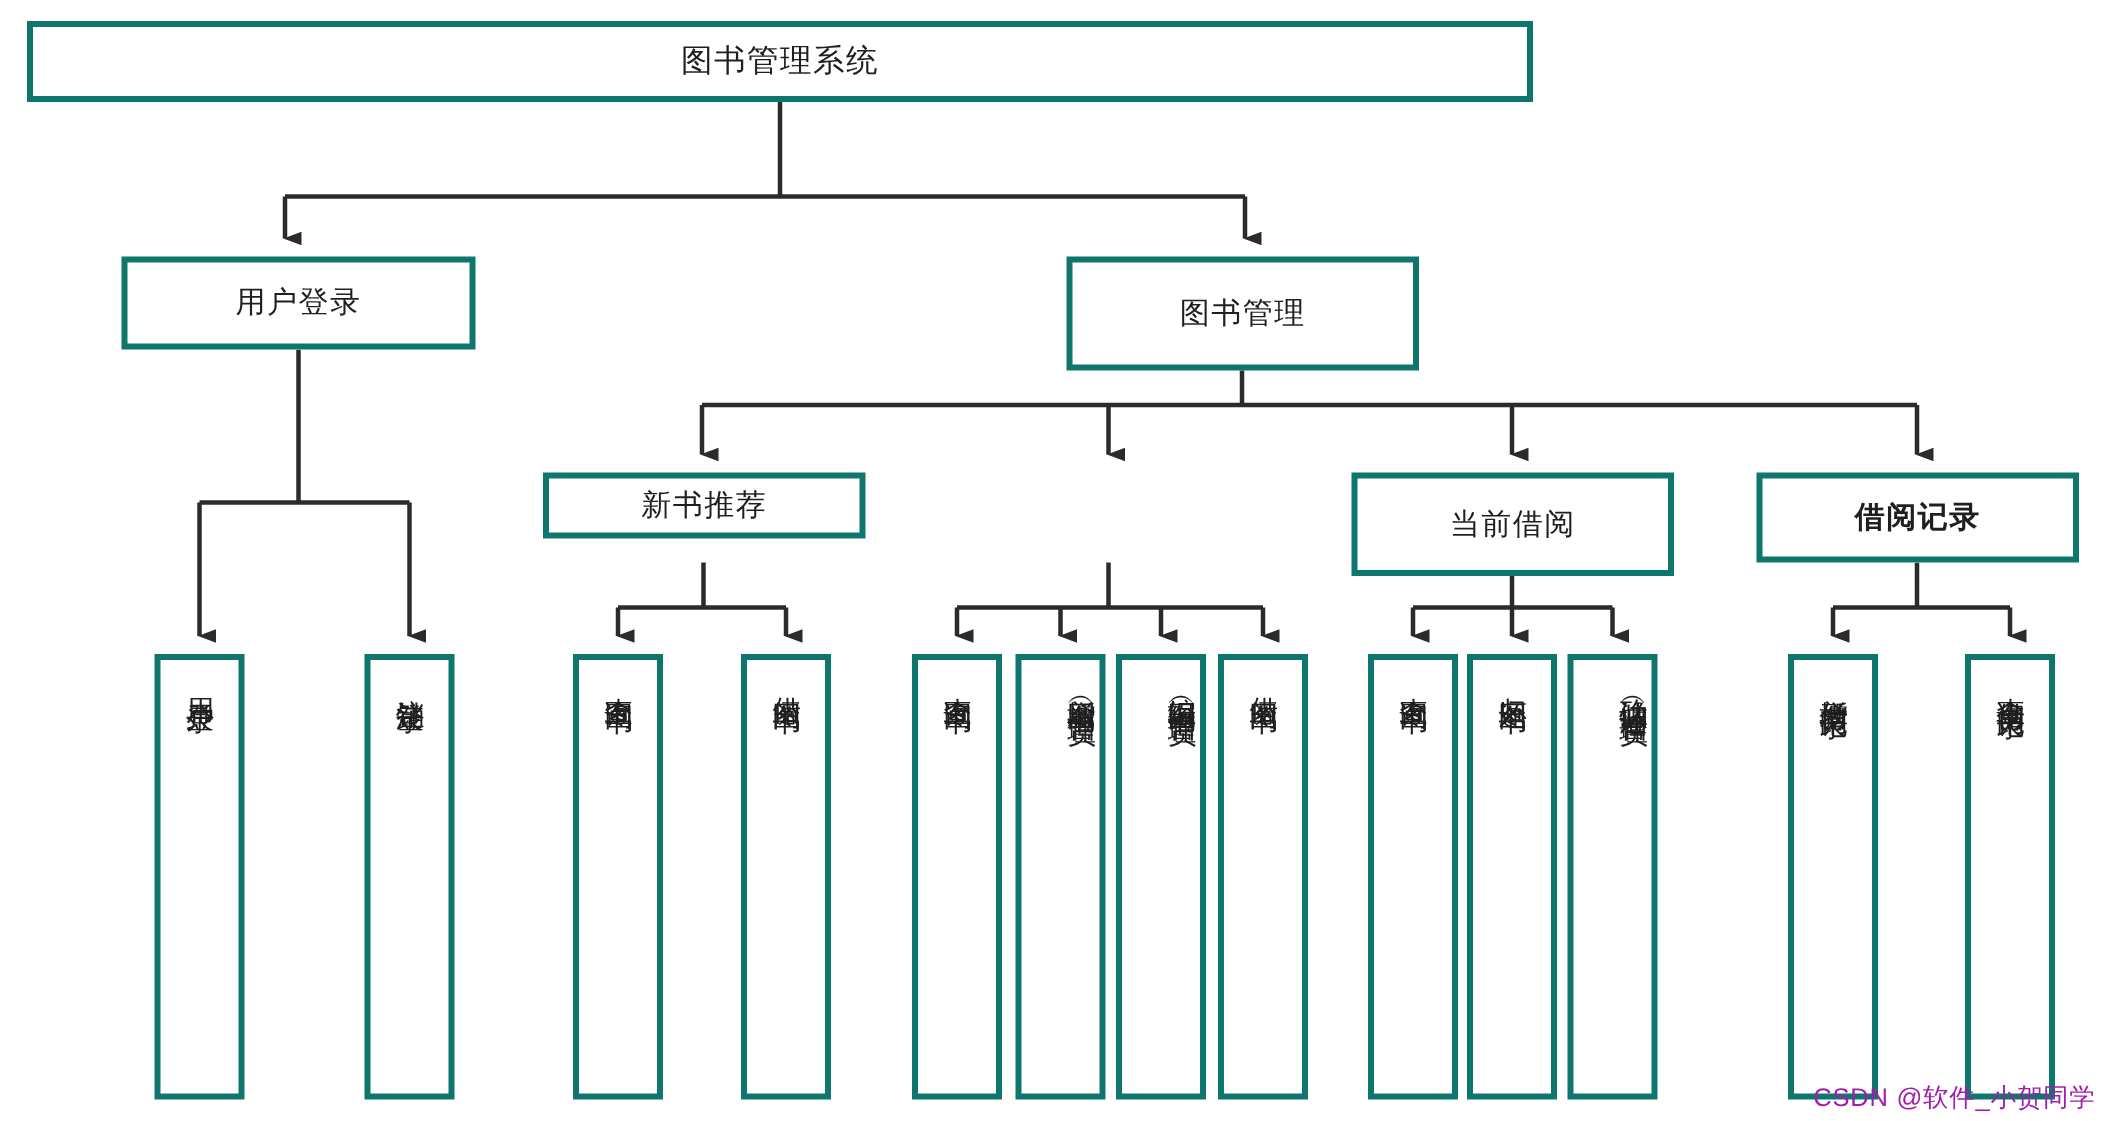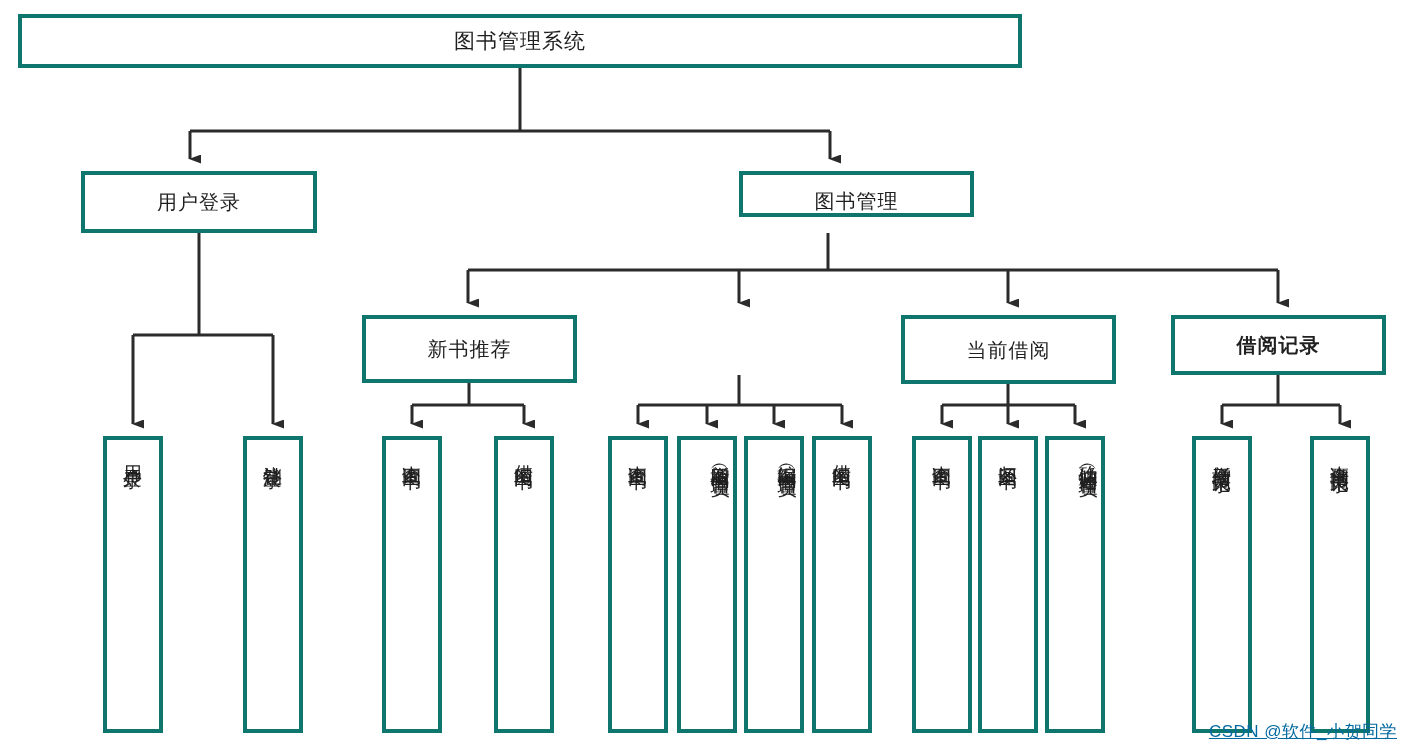--- a/index.html
+++ b/index.html
@@ -31,25 +31,24 @@
     padding:10px 0;
     align-items:flex-start;
     justify-content:flex-start;
   }
   .node.vert.mid{align-items:center;}
   .label{white-space:pre-wrap;}
   #watermark{
     position:absolute;
     right:8px;bottom:4px;
     font-size:17px;
-    color:#0369a1;
+    color:#a21caf;
     letter-spacing:0.5px;
     pointer-events:none;
     white-space:nowrap;
-    text-decoration:underline;
   }
 </style>
 </head>
 <body>
 
 <div id="stage">
 
   <svg id="wires" viewBox="0 0 1405 747">
     <defs>
       <marker id="arw" markerWidth="10" markerHeight="12" refX="4.5" refY="11" orient="auto" markerUnits="userSpaceOnUse">
@@ -100,25 +99,25 @@
     </g>
   </svg>
 
   <div class="node horiz root" style="left:18px;top:14px;width:1004px;height:54px;">
     <span class="label">图书管理系统</span>
   </div>
 
   <div class="node horiz" style="left:81px;top:171px;width:236px;height:62px;">
     <span class="label">用户登录</span>
   </div>
-  <div class="node horiz" style="left:739px;top:171px;width:235px;height:46px;align-items:flex-end;">
+  <div class="node horiz" style="left:711px;top:171px;width:235px;height:76px;">
     <span class="label">图书管理</span>
   </div>
 
-  <div class="node horiz" style="left:362px;top:315px;width:215px;height:68px;">
+  <div class="node horiz" style="left:362px;top:315px;width:215px;height:44px;">
     <span class="label">新书推荐</span>
   </div>
   <div class="node horiz" style="left:901px;top:315px;width:215px;height:69px;">
     <span class="label">当前借阅</span>
   </div>
   <div class="node horiz" style="left:1171px;top:315px;width:215px;height:60px;font-weight:bold;">
     <span class="label">借阅记录</span>
   </div>
 
   <div class="node vert mid" style="left:103px;top:436px;width:60px;height:297px;">

